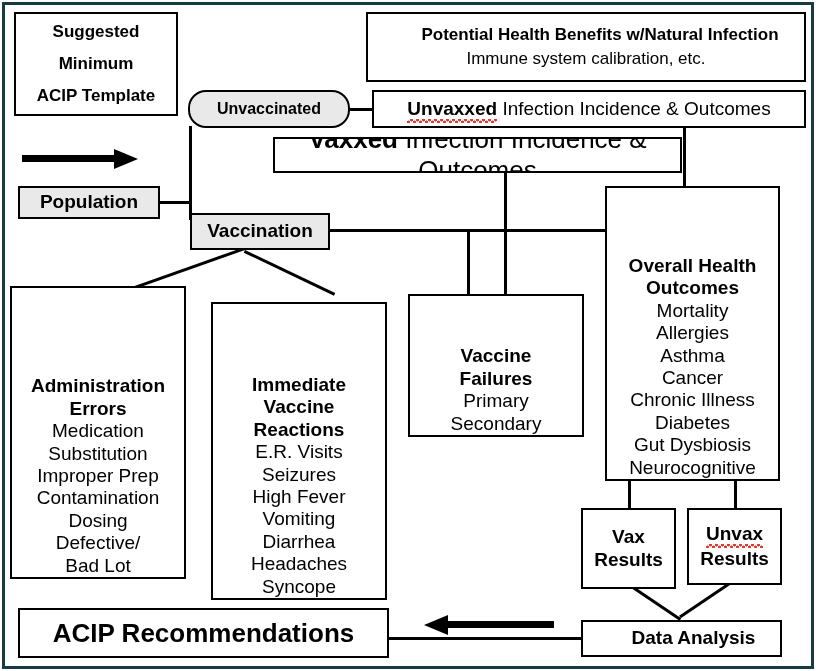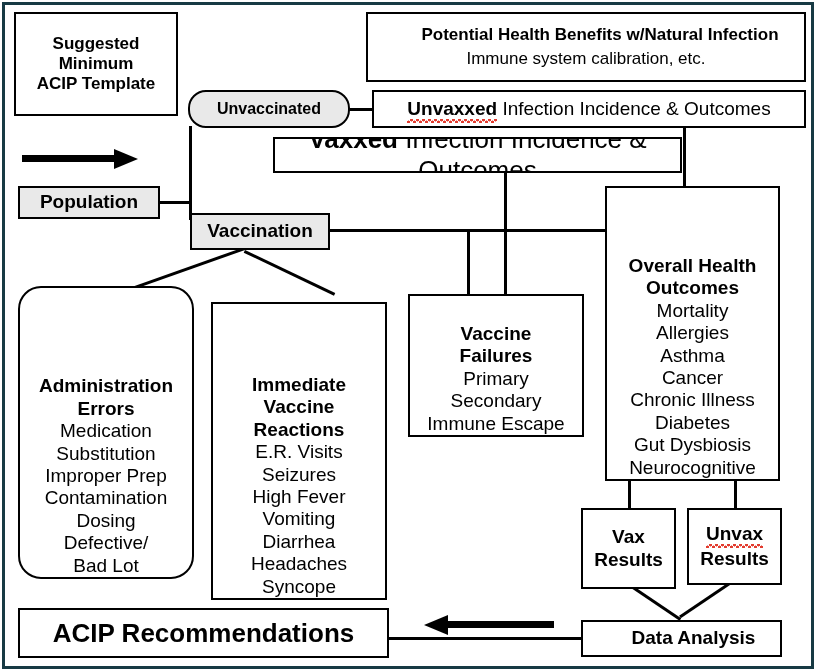--- a/index.html
+++ b/index.html
@@ -107,21 +107,21 @@
   <div class="arrow" style="left:22px;top:148px;width:118px;height:20px;">
     <div class="shaft" style="left:0;top:7px;width:98px;"></div>
     <div class="head" style="left:92px;top:1px;border-top:10px solid transparent;border-bottom:10px solid transparent;border-left:24px solid #000;"></div>
   </div>
 
   <div class="arrow" style="left:424px;top:614px;width:130px;height:20px;">
     <div class="shaft" style="left:24px;top:7px;width:106px;"></div>
     <div class="head" style="left:0;top:1px;border-top:10px solid transparent;border-bottom:10px solid transparent;border-right:24px solid #000;"></div>
   </div>
 
-  <div class="box center" style="left:14px;top:12px;width:164px;height:104px;font-size:17px;padding:8px 6px;">
+  <div class="box center" style="left:14px;top:12px;width:164px;height:104px;font-size:17px;padding:8px 6px;gap:12px;">
     <div class="ttl">Suggested</div>
     <div class="ttl">Minimum</div>
     <div class="ttl">ACIP Template</div>
   </div>
 
   <div class="box center" style="left:366px;top:12px;width:440px;height:70px;padding:4px 8px;">
     <div class="ttl" style="font-size:17px;padding-left:28px;">Potential Health Benefits w/Natural Infection</div>
     <div class="ln" style="font-size:17px;margin-top:4px;">Immune system calibration, etc.</div>
   </div>
 
@@ -155,21 +155,21 @@
     <div class="ln">Mortality</div>
     <div class="ln">Allergies</div>
     <div class="ln">Asthma</div>
     <div class="ln">Cancer</div>
     <div class="ln">Chronic Illness</div>
     <div class="ln">Diabetes</div>
     <div class="ln">Gut Dysbiosis</div>
     <div class="ln">Neurocognitive</div>
   </div>
 
-  <div class="box" style="left:18px;top:286px;width:176px;height:293px;font-size:19px;padding-top:9px;border-radius:23px;">
+  <div class="box" style="left:10px;top:286px;width:176px;height:293px;font-size:19px;padding-top:9px;">
     <div class="ttl">Administration</div>
     <div class="ttl">Errors</div>
     <div class="ln">Medication</div>
     <div class="ln">Substitution</div>
     <div class="ln">Improper Prep</div>
     <div class="ln">Contamination</div>
     <div class="ln">Dosing</div>
     <div class="ln">Defective/</div>
     <div class="ln">Bad Lot</div>
   </div>
@@ -185,21 +185,20 @@
     <div class="ln">Diarrhea</div>
     <div class="ln">Headaches</div>
     <div class="ln">Syncope</div>
   </div>
 
   <div class="box" style="left:408px;top:294px;width:176px;height:143px;font-size:19px;padding-top:9px;">
     <div class="ttl">Vaccine</div>
     <div class="ttl">Failures</div>
     <div class="ln">Primary</div>
     <div class="ln">Secondary</div>
-    <div class="ln">Immune Escape</div>
   </div>
 
   <div class="box center" style="left:581px;top:508px;width:95px;height:81px;font-size:19px;">
     <div class="ttl">Vax</div>
     <div class="ttl">Results</div>
   </div>
 
   <div class="box center" style="left:687px;top:508px;width:95px;height:77px;font-size:19px;">
     <div class="ttl squig">Unvax</div>
     <div class="ttl" style="margin-top:3px;">Results</div>

